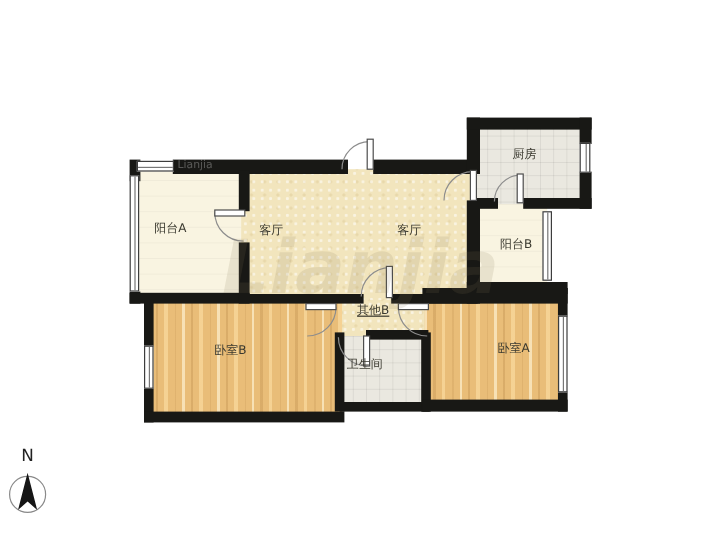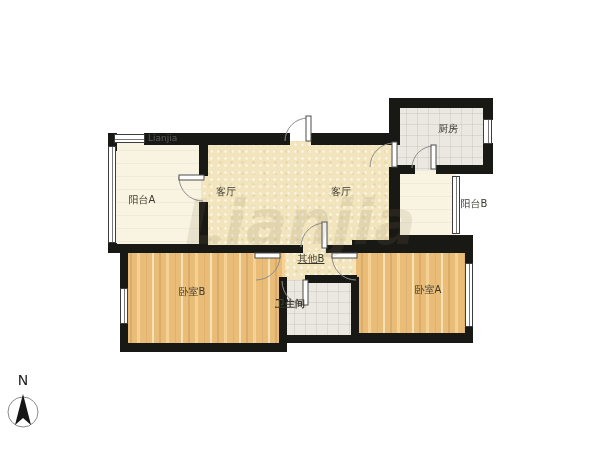--- a/index.html
+++ b/index.html
@@ -125,28 +125,28 @@
       <rect x="179" y="175" width="25" height="5"></rect>
       <rect x="392" y="142" width="5" height="25"></rect>
       <rect x="431" y="145" width="5" height="24"></rect>
       <rect x="322" y="222" width="5" height="26"></rect>
       <rect x="255" y="253" width="25" height="5"></rect>
       <rect x="332" y="253" width="25" height="5"></rect>
       <rect x="303" y="280" width="5" height="25"></rect>
     </g>
   </svg>
 
-  <div class="room-label" style="left:142px;top:190px;margin-top:10px;">阳台A</div>
+  <div class="room-label" style="left:142px;top:190px;">阳台A</div>
   <div class="room-label" style="left:226px;top:192px;">客厅</div>
   <div class="room-label" style="left:341px;top:192px;">客厅</div>
-  <div class="room-label" style="left:448px;top:129px;">厨房</div>
-  <div class="room-label" style="left:430px;top:204px;margin-left:44px;">阳台B</div>
+  <div class="room-label" style="left:437px;top:129px;">厨房</div>
+  <div class="room-label" style="left:430px;top:204px;">阳台B</div>
   <div class="room-label" style="left:311px;top:259px;text-decoration:underline;">其他B</div>
   <div class="room-label" style="left:192px;top:292px;">卧室B</div>
-  <div class="room-label" style="left:290px;top:304px;font-weight:bold;">卫生间</div>
+  <div class="room-label" style="left:304px;top:304px;">卫生间</div>
   <div class="room-label" style="left:428px;top:290px;">卧室A</div>
 
   <div class="watermark-big">Lianjia</div>
   <div class="watermark-wall">Lianjia</div>
 
   <div id="compass">
     <div class="n-label">N</div>
     <svg width="44" height="44">
       <circle cx="21" cy="26" r="15" fill="none" stroke="#8a8a8a" stroke-width="1"></circle>
       <polygon points="21,8 13,39 21,32 29,39" fill="#161616"></polygon>

